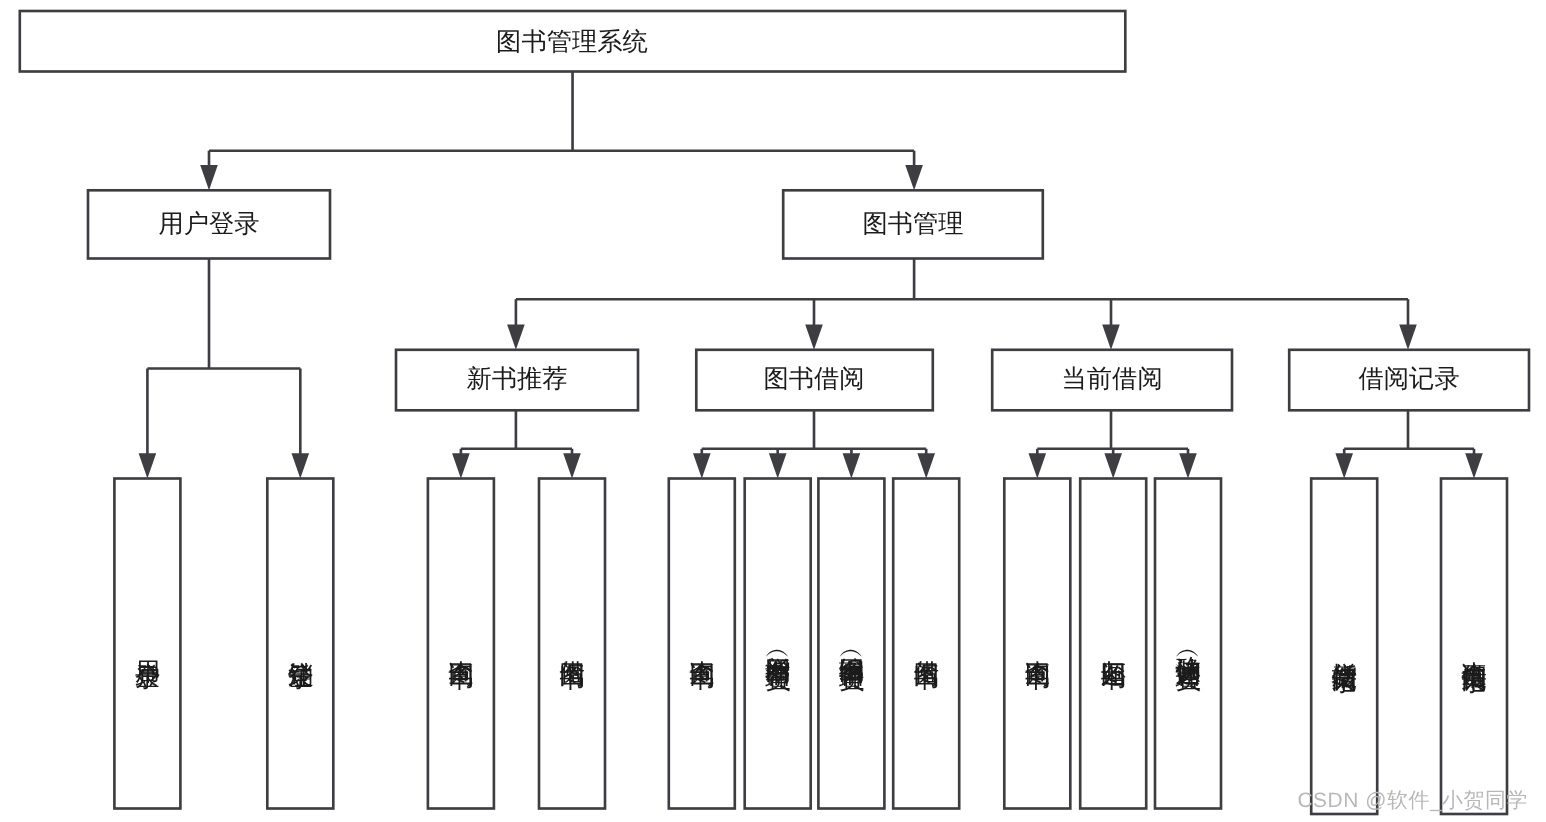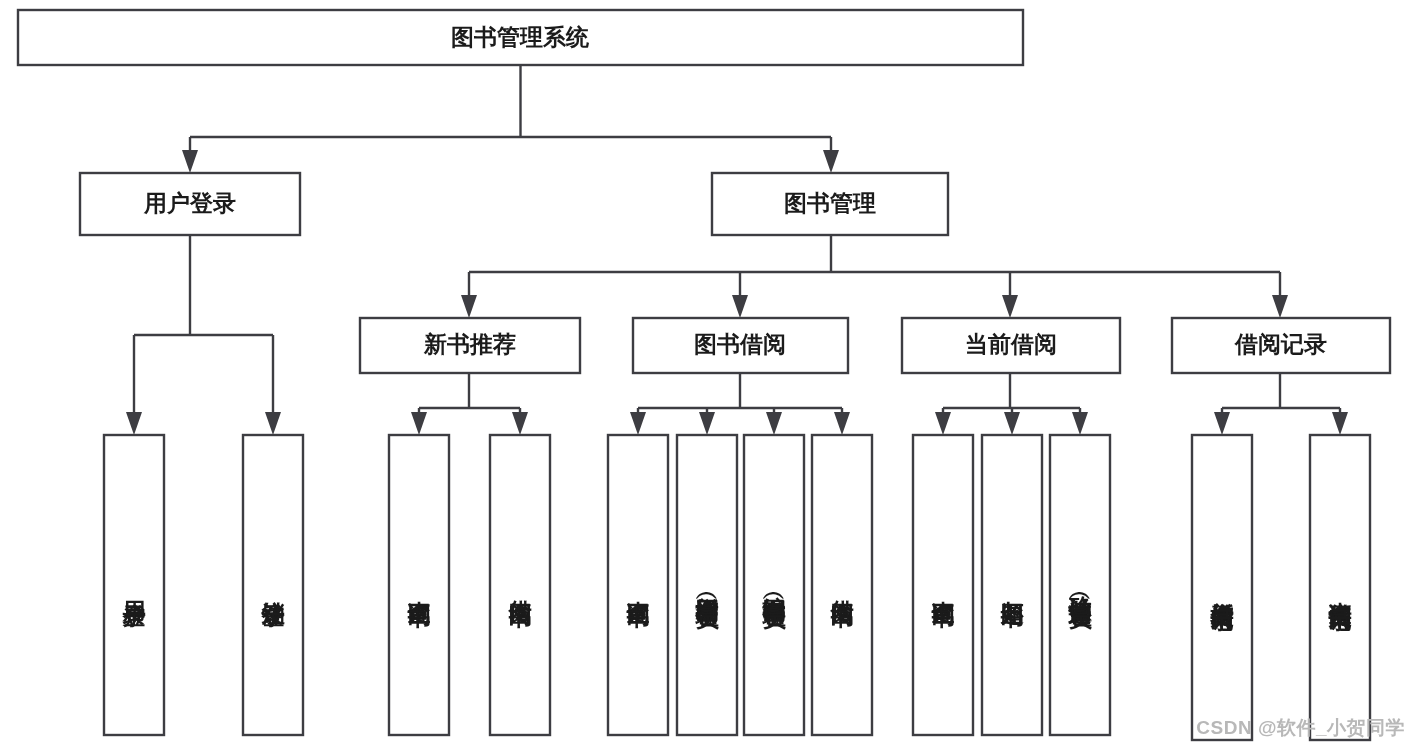--- a/index.html
+++ b/index.html
@@ -11,21 +11,20 @@
     width: 1405px;
     height: 747px;
     font-family: "Liberation Sans", "DejaVu Sans", sans-serif;
     overflow: hidden;
   }
   #diagram-root {
     position: relative;
     width: 1405px;
     height: 747px;
     background: #ffffff;
-    font-weight: bold;
   }
   svg.diagram {
     position: absolute;
     left: 0;
     top: 0;
     width: 1405px;
     height: 747px;
     display: block;
   }
   .node-rect {
@@ -60,21 +59,21 @@
     color: #1b1b1b;
     letter-spacing: 1.5px;
     display: flex;
     align-items: center;
     justify-content: center;
     white-space: nowrap;
     pointer-events: none;
   }
   .watermark {
     position: absolute;
-    right: 0;
+    right: 16px;
     bottom: 6px;
     font-family: "Liberation Sans", "DejaVu Sans", sans-serif;
     font-size: 19px;
     color: #b8b8b8;
     white-space: nowrap;
     letter-spacing: 0.5px;
   }
 </style>
 </head>
 <body>

